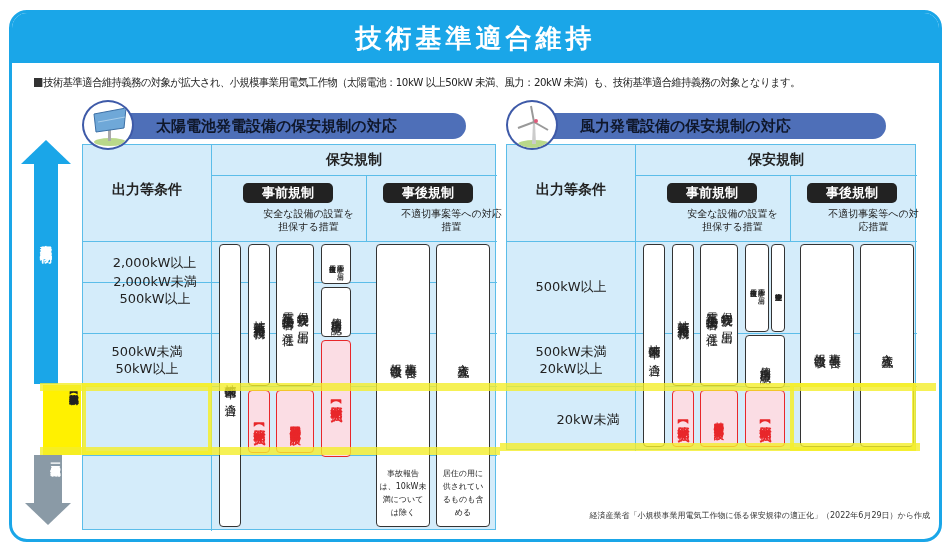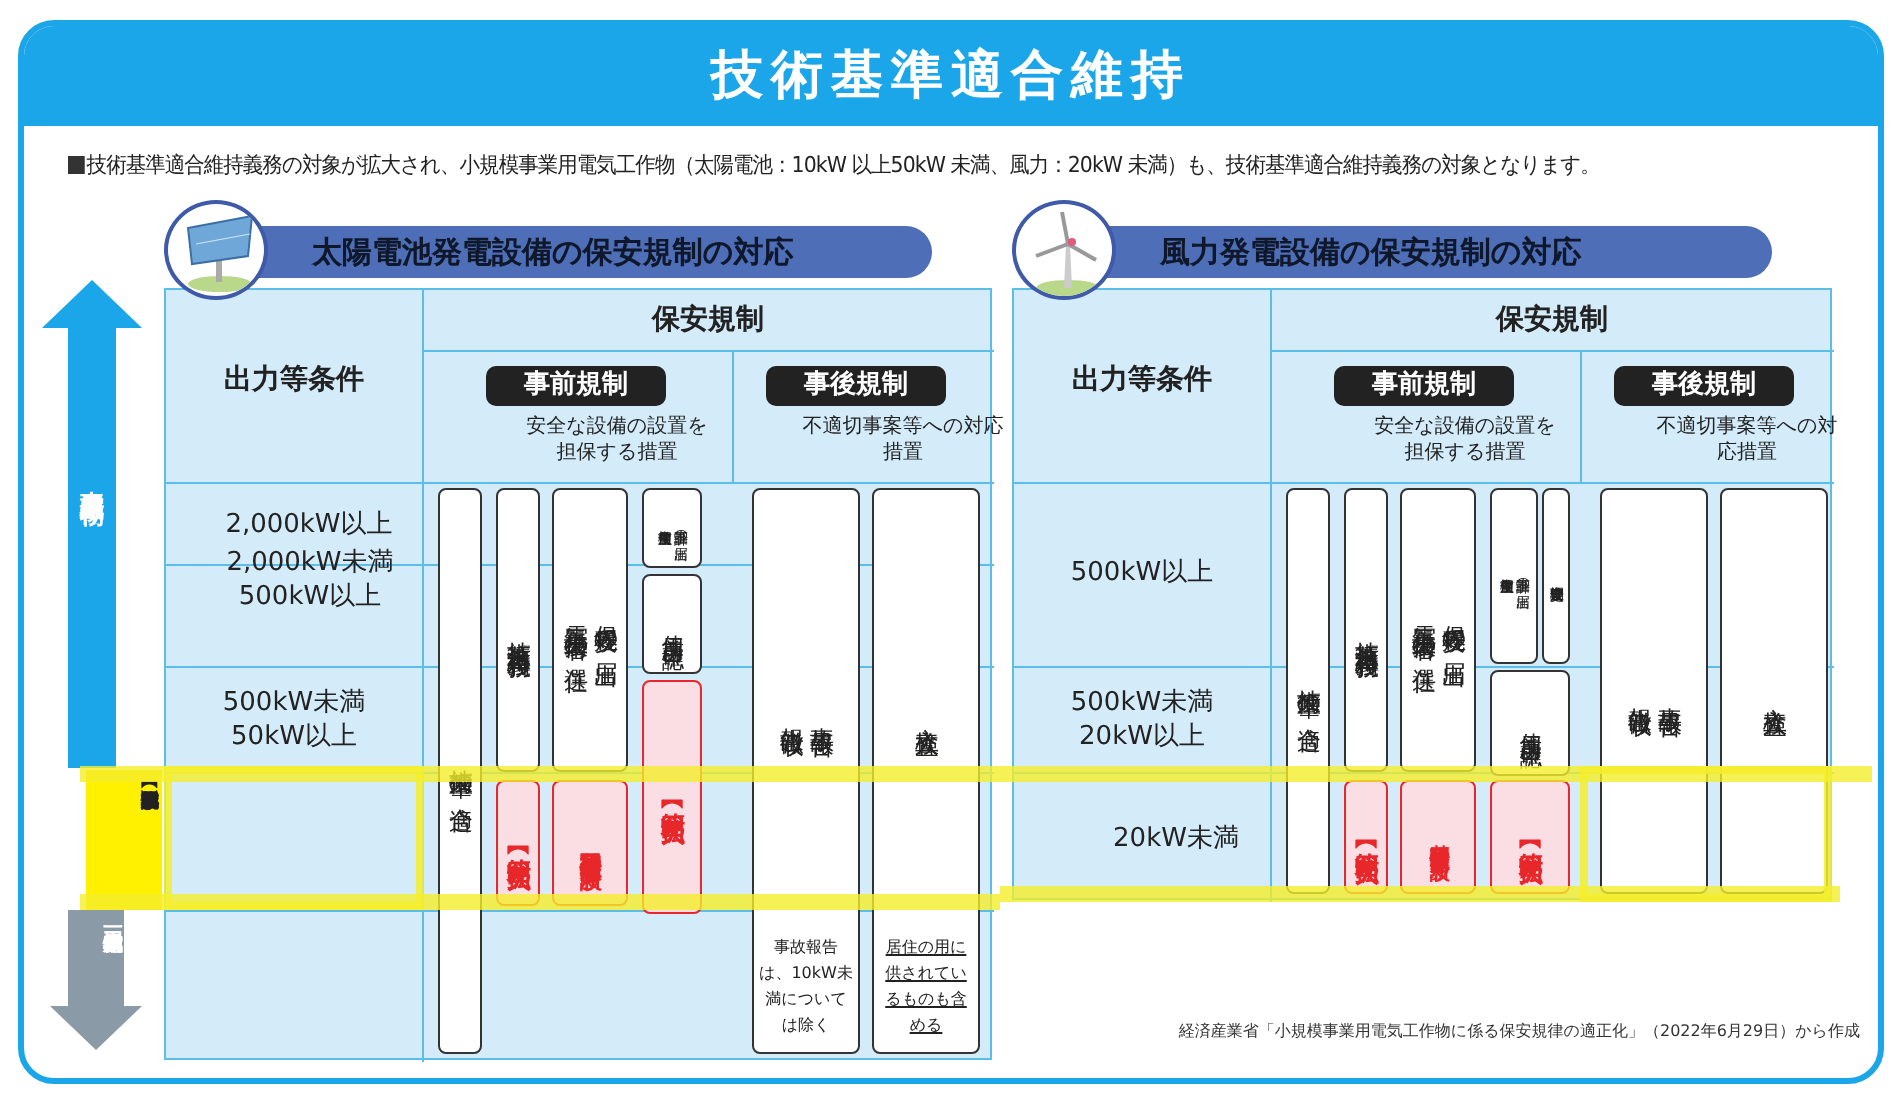--- a/index.html
+++ b/index.html
@@ -114,21 +114,21 @@
     </div>
   <div class="box red" style="left:238px;top:195px;width:30px;height:117px;">
       <span>【範囲拡大】</span>
     </div>
   <div class="box" style="left:293px;top:99px;width:54px;height:283px;white-space:pre-line;padding-bottom:60px;"><span>事故報告
 報告徴収</span></div>
   <div class="note" style="left:296px;top:322px;width:48px;">事故報告は、10kW未満については除く</div>
   <div class="box" style="left:353px;top:99px;width:54px;height:283px;padding-bottom:60px;">
       <span>立入検査</span>
     </div>
-  <div class="note" style="left:356px;top:322px;width:48px;text-decoration:underline;">居住の用に供されているものも含める</div>
+  <div class="note" style="left:356px;top:322px;width:48px;">居住の用に供されているものも含める</div>
 </div>
 
 <div class="panel" style="left:506px;width:440px;">
   <div class="panel-icon">
     <svg width="52" height="50" viewBox="0 0 52 50">
       <ellipse cx="26" cy="42" rx="16" ry="4" fill="#b9d88a"></ellipse>
       <polygon points="25,20 27,20 28,42 24,42" fill="#ccc"></polygon>
       <line x1="26" y1="20" x2="23" y2="4" stroke="#999" stroke-width="2"></line>
       <line x1="26" y1="20" x2="10" y2="26" stroke="#999" stroke-width="2"></line>
       <line x1="26" y1="20" x2="40" y2="28" stroke="#999" stroke-width="2"></line>

